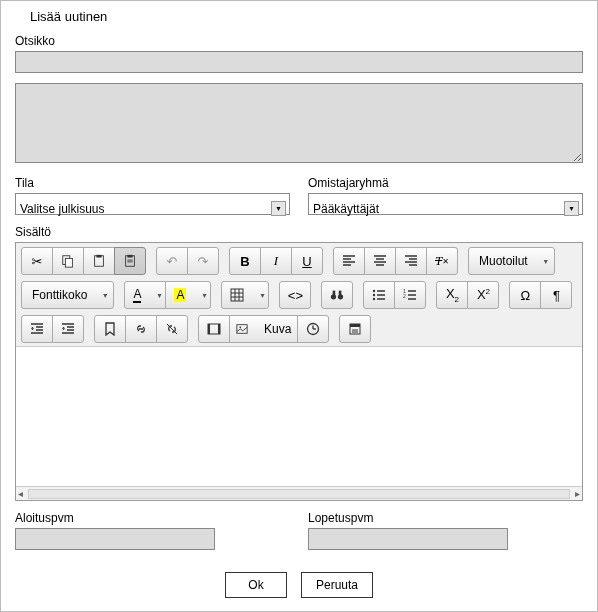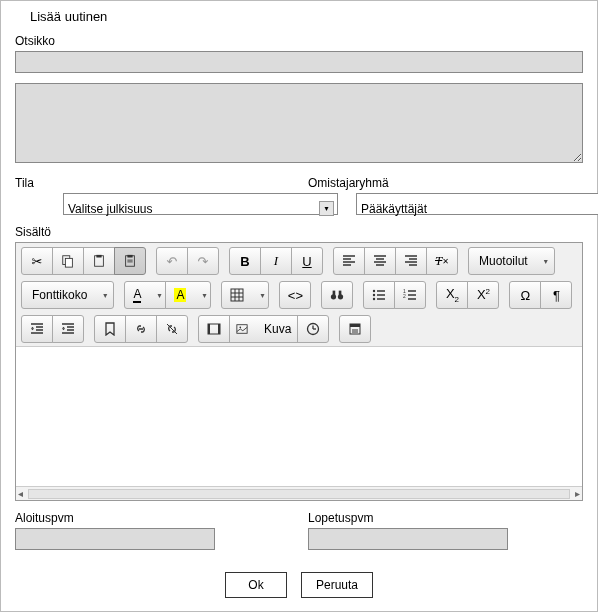--- a/index.html
+++ b/index.html
@@ -8,21 +8,21 @@
   .title { font-weight: normal; font-size: 13px; margin-bottom: 10px; margin-left: 15px; }
   .field-label { margin-bottom: 3px; }
   .row { display: flex; gap: 18px; }
   .col { flex: 1; display: flex; flex-direction: column; }
   input.text-input, textarea.text-input, .select {
     width: 100%; border: 1px solid #888; background: #dcdcdc; font-family: inherit; font-size: 12px;
   }
   input.text-input { height: 22px; padding: 2px 4px; }
   .otsikko-input { width: 100%; height: 22px; }
   .ingressi-input { width: 100%; height: 80px; resize: both; padding: 4px; }
-  .select { height: 22px; display: flex; align-items: center; justify-content: space-between; padding: 9px 3px 0 4px; background: #fff; cursor: pointer; margin-left: 48px; }
+  .select { height: 22px; display: flex; align-items: center; justify-content: space-between; padding: 9px 3px 0 4px; background: #fff; cursor: pointer; }
   .select-text { flex: 1; }
   .select-arrow { width: 15px; height: 15px; background: #e6e6e6; border: 1px solid #999; display: flex; align-items: center; justify-content: center; font-size: 8px; }
   .gap { height: 10px; }
 
   
   .editor { border: 1px solid #999; background: #f0f0f0; margin-top: 3px; }
   .toolbar { padding: 4px 5px 3px; display: flex; flex-wrap: wrap; gap: 6px 10px; }
   .tb-group { display: flex; }
   .tb-btn {
     width: 32px; height: 28px; border: 1px solid #aaa; background: linear-gradient(#fefefe,#e4e4e4);

